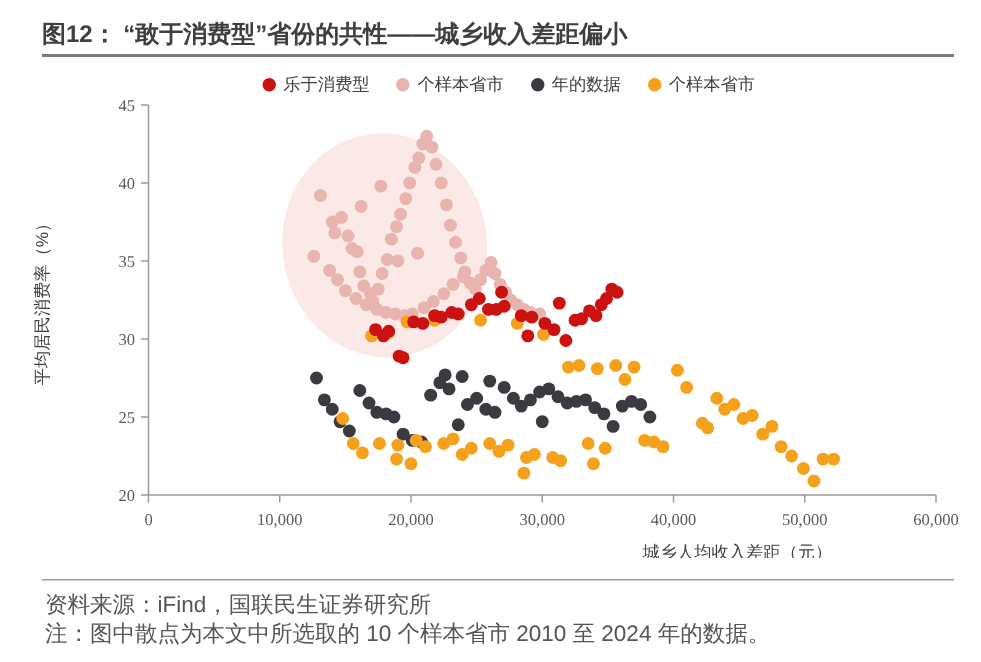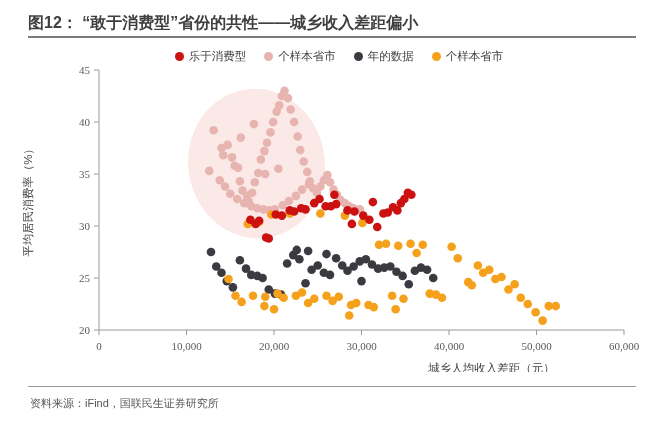--- a/index.html
+++ b/index.html
@@ -103,21 +103,21 @@
     height: 1px;
     background: #9a9a9a;
   }
   .footer {
     position: absolute;
     left: 26px;
     top: 394px;
     width: 606px;
   }
   .footer-line {
-    font-size: 11px;
+    font-size: 15px;
     color: #555555;
     line-height: 19px;
     white-space: nowrap;
   }
 </style>
 </head>
 <body>
 
 <div id="figure">
 
@@ -380,15 +380,16 @@
           <circle cx="407.375" cy="132.79999999999998" r="4.3" fill="#CC1111"></circle>
           <circle cx="347.875" cy="161.92000000000002" r="4.3" fill="#CC1111"></circle>
           <circle cx="330.375" cy="132.79999999999998" r="4.3" fill="#CC1111"></circle>
         </g>
       </svg>
   </div>
 
   <div class="footer-rule"></div>
   <div class="footer">
     <div class="footer-line">资料来源：iFind，国联民生证券研究所</div>
+    <div class="footer-line">注：图中散点为本文中所选取的 10 个样本省市 2010 至 2024 年的数据。</div>
   </div>
 
 </div>
 
 </body></html>

